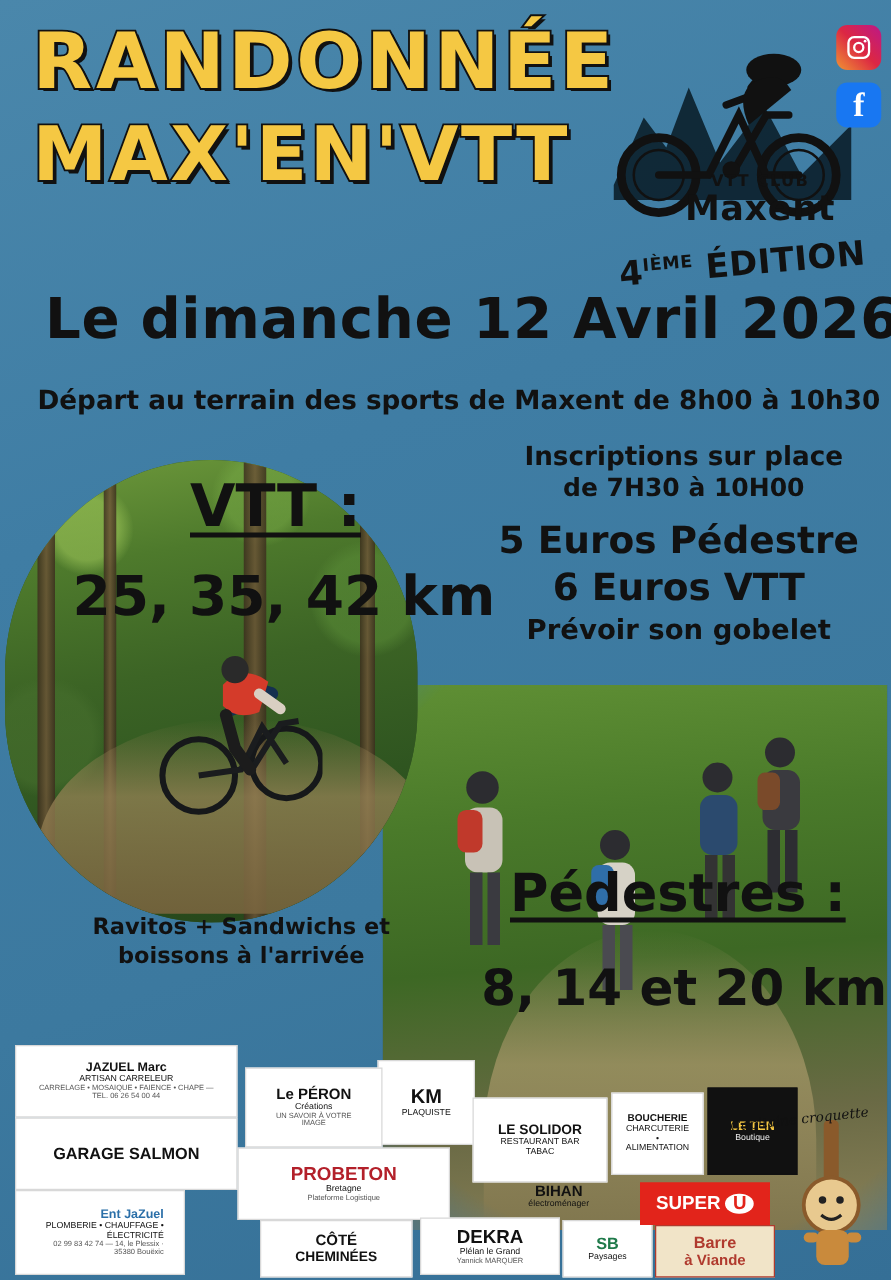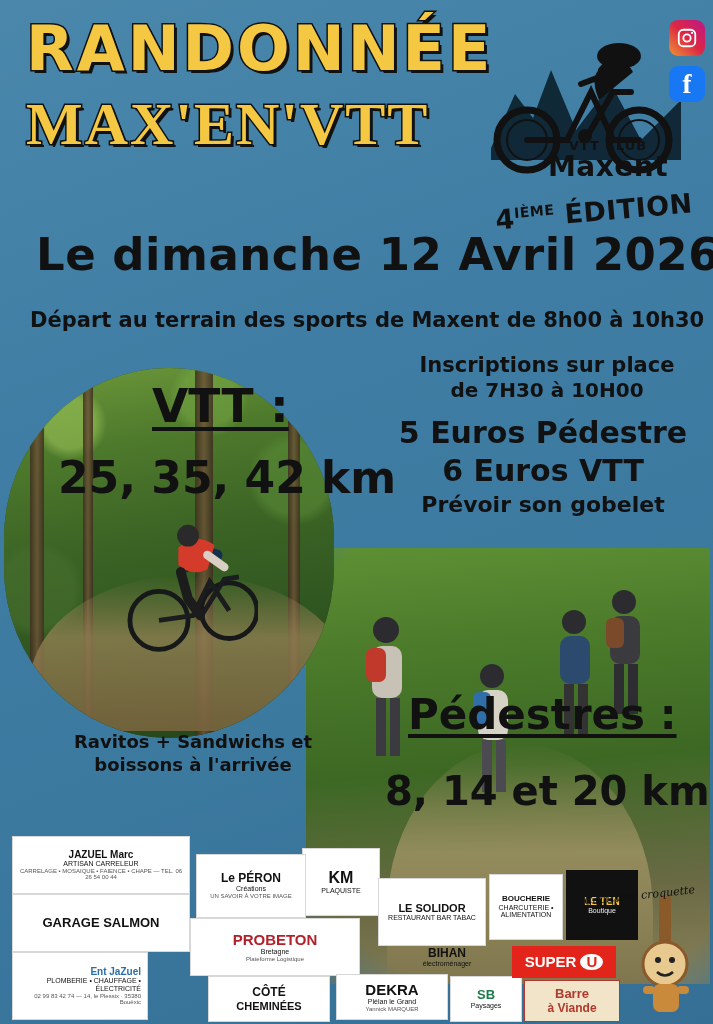--- a/index.html
+++ b/index.html
@@ -39,21 +39,21 @@
     font-weight: bold;
     font-size: 62px;
     letter-spacing: 3px;
     color: #f5c843;
     -webkit-text-stroke: 3px #111111;
     paint-order: stroke fill;
     text-shadow: 3px 3px 0 #111111;
     line-height: 1.05;
     white-space: nowrap;
   }
-  .main-title.second { margin-top: 12px; font-size: 60px; letter-spacing: 2px; font-family: Liberation Serif, serif; }
+  .main-title.second { margin-top: 12px; font-size: 60px; letter-spacing: 2px; }
 
   
   .logo {
     position: absolute; right: 22px; top: 30px; width: 210px; height: 175px;
     z-index: 25;
   }
   .logo svg { width: 100%; height: 100%; display: block; }
   .logo-text {
     position: absolute; left: 52px; top: 108px;
     text-align: center; width: 150px;
@@ -207,21 +207,21 @@
   .sp {
     position: absolute;
     background: #ffffff;
     border: 1px solid #d8d8d8;
     display: flex; align-items: center; justify-content: center;
     text-align: center;
     overflow: hidden;
     font-family: "Liberation Sans", sans-serif;
     color: #111;
     line-height: 1.1;
-    padding: 6px;
+    padding: 16px;
   }
   .sp .t1 { font-weight: bold; }
   .sp .t2 { font-size: 7px; }
   .sp .t3 { font-size: 6px; color: #555; }
 
   .mascot {
     position: absolute; right: 6px; bottom: 4px;
     width: 78px; height: 130px; z-index: 38;
   }
   .mascot-label {

